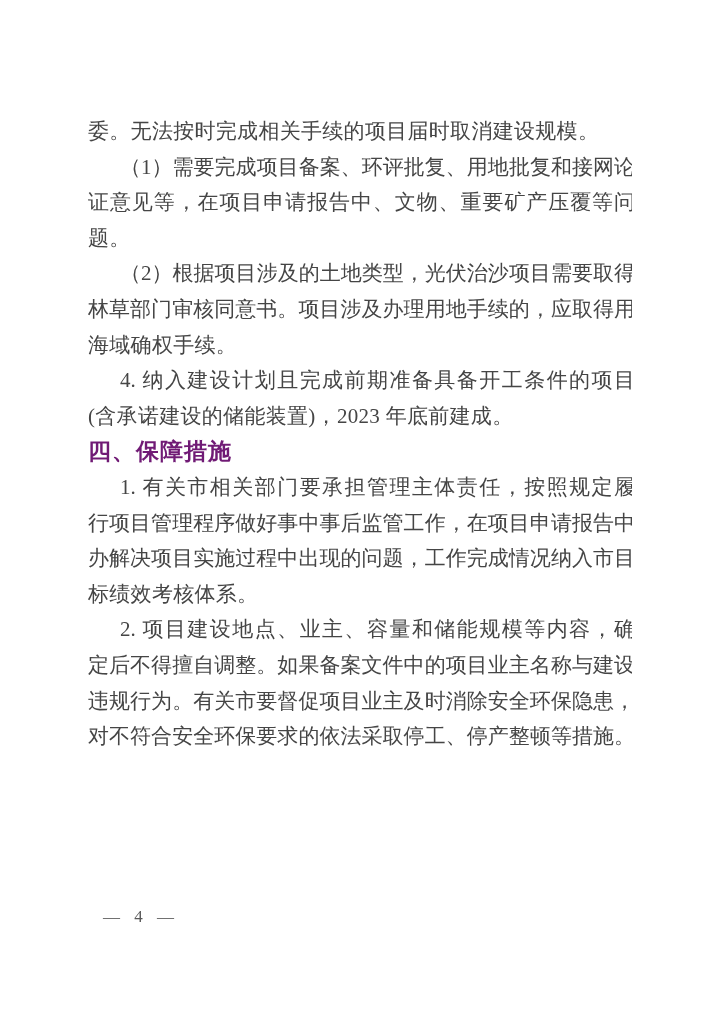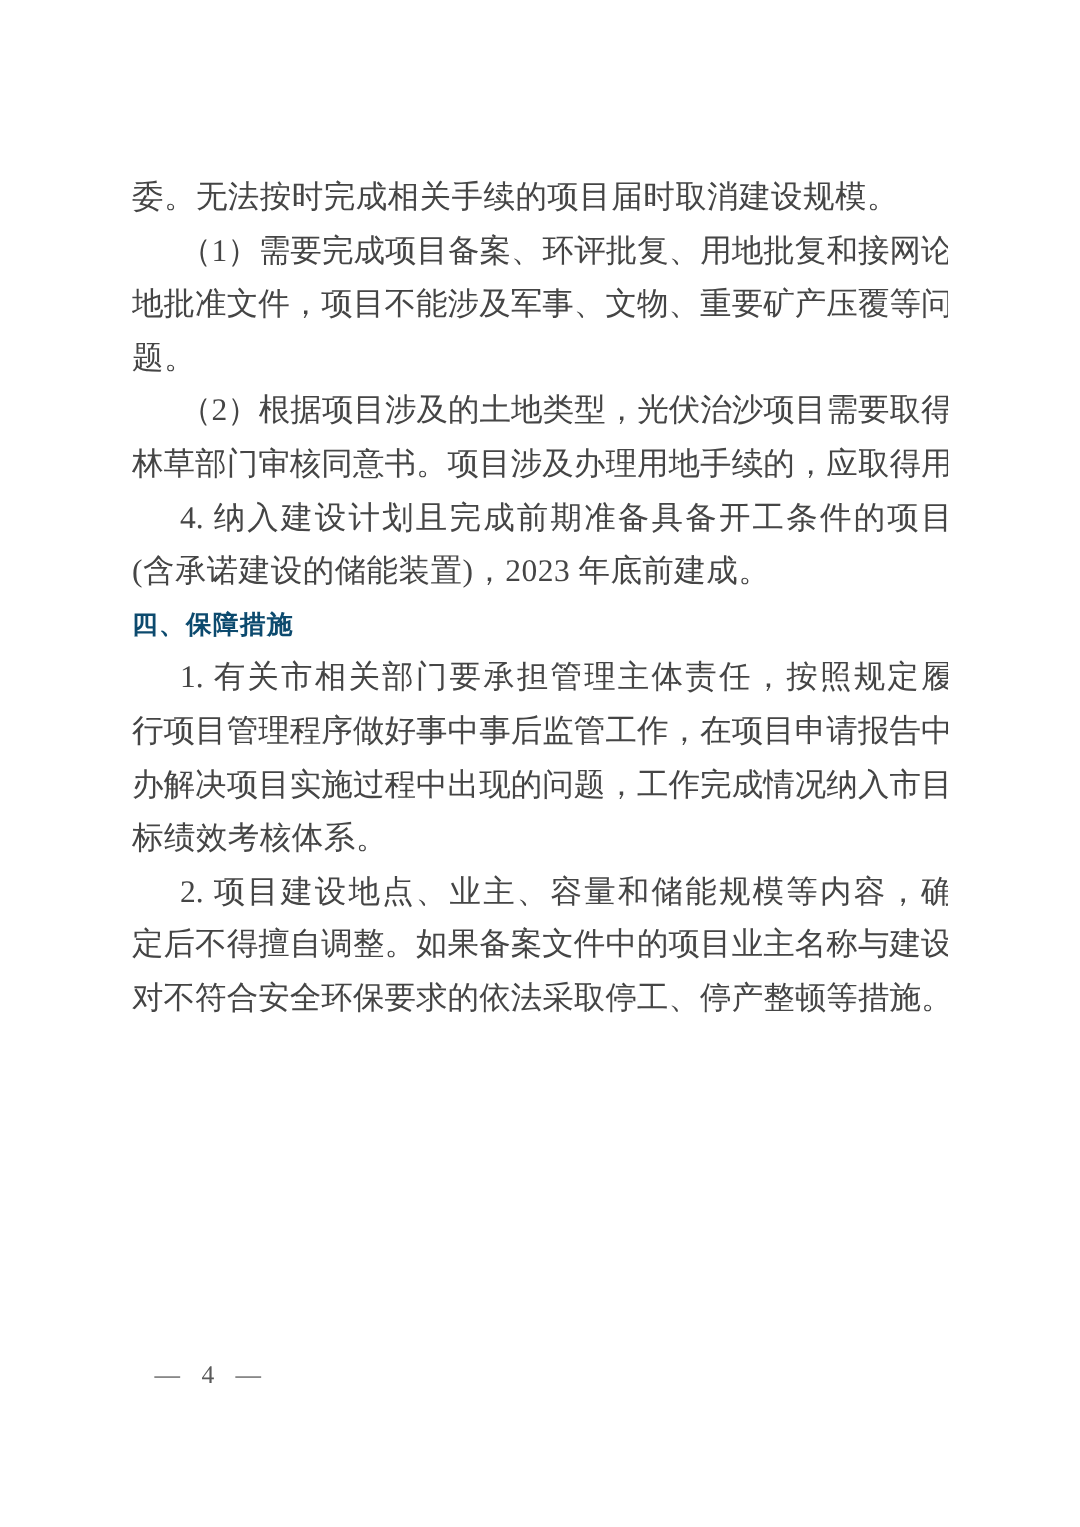--- a/index.html
+++ b/index.html
@@ -35,51 +35,53 @@
     text-align-last: justify;
     text-justify: inter-character;
     letter-spacing: 0;
   }
   .line.indent {
     padding-left: 32px;
   }
   .line.heading {
     font-family: "Liberation Sans", "DejaVu Sans", sans-serif;
     font-weight: 700;
-    font-size: 17px;
-    color: #0c4a6e;
+    font-size: 23px;
+    color: #701a75;
     letter-spacing: 1px;
   }
   .footer {
     position: absolute;
     left: 103px;
     top: 904px;
     font-size: 17px;
     line-height: 26px;
     color: #595959;
     letter-spacing: 5px;
     font-family: "Liberation Serif", "DejaVu Serif", serif;
   }
 </style>
 </head>
 <body>
 
 <div class="page">
   <div class="content">
       <div class="line">委。无法按时完成相关手续的项目届时取消建设规模。</div>
       <div class="line indent justify">（1）需要完成项目备案、环评批复、用地批复和接网论</div>
-      <div class="line justify">地批准文件，项目不能涉及军事、文物、重要矿产压覆等问</div>
+      <div class="line justify">证意见等，在项目申请报告中、文物、重要矿产压覆等问</div>
       <div class="line">题。</div>
       <div class="line indent justify">（2）根据项目涉及的土地类型，光伏治沙项目需要取得</div>
       <div class="line justify">林草部门审核同意书。项目涉及办理用地手续的，应取得用</div>
+      <div class="line">海域确权手续。</div>
       <div class="line indent justify">4. 纳入建设计划且完成前期准备具备开工条件的项目</div>
       <div class="line">(含承诺建设的储能装置)，2023 年底前建成。</div>
       <div class="line heading">四、保障措施</div>
       <div class="line indent justify">1. 有关市相关部门要承担管理主体责任，按照规定履</div>
       <div class="line justify">行项目管理程序做好事中事后监管工作，在项目申请报告中</div>
       <div class="line justify">办解决项目实施过程中出现的问题，工作完成情况纳入市目</div>
       <div class="line">标绩效考核体系。</div>
       <div class="line indent justify">2. 项目建设地点、业主、容量和储能规模等内容，确</div>
       <div class="line justify">定后不得擅自调整。如果备案文件中的项目业主名称与建设</div>
+      <div class="line justify">违规行为。有关市要督促项目业主及时消除安全环保隐患，</div>
       <div class="line justify">对不符合安全环保要求的依法采取停工、停产整顿等措施。</div>
     </div>
   <div class="footer">— 4 —</div>
 </div>
 
 </body></html>

